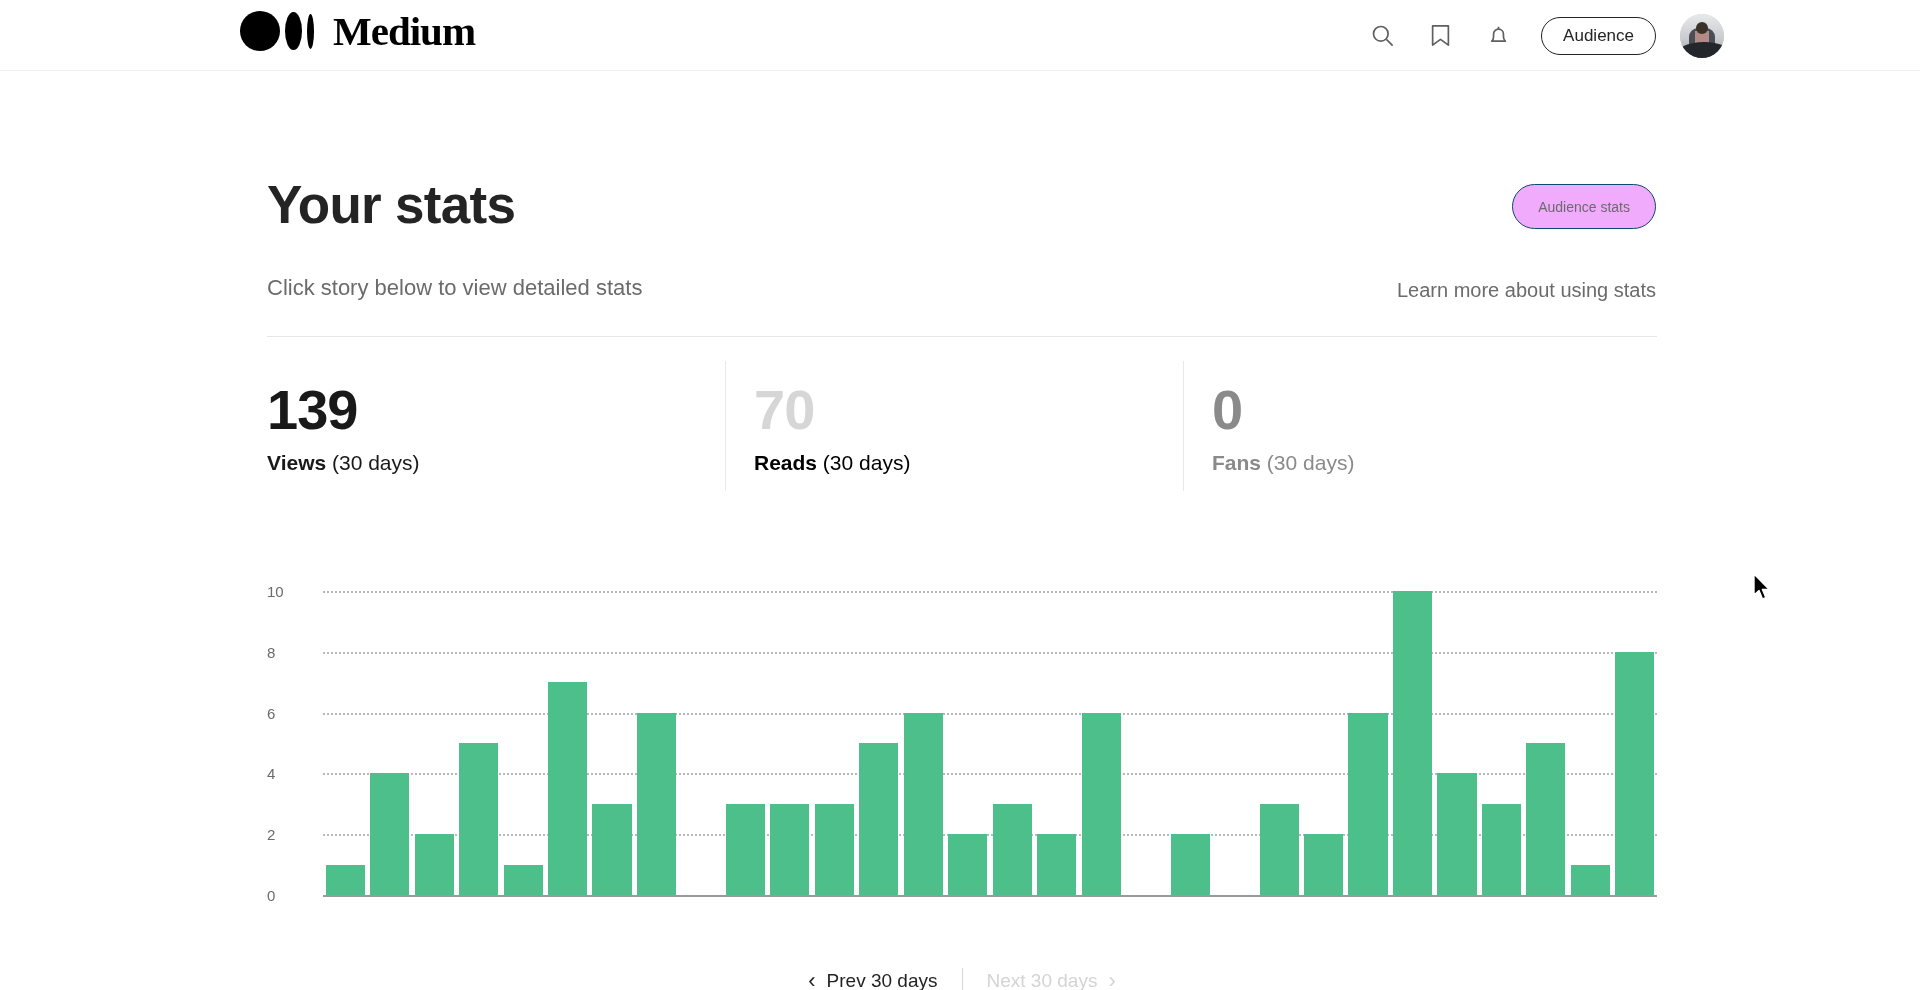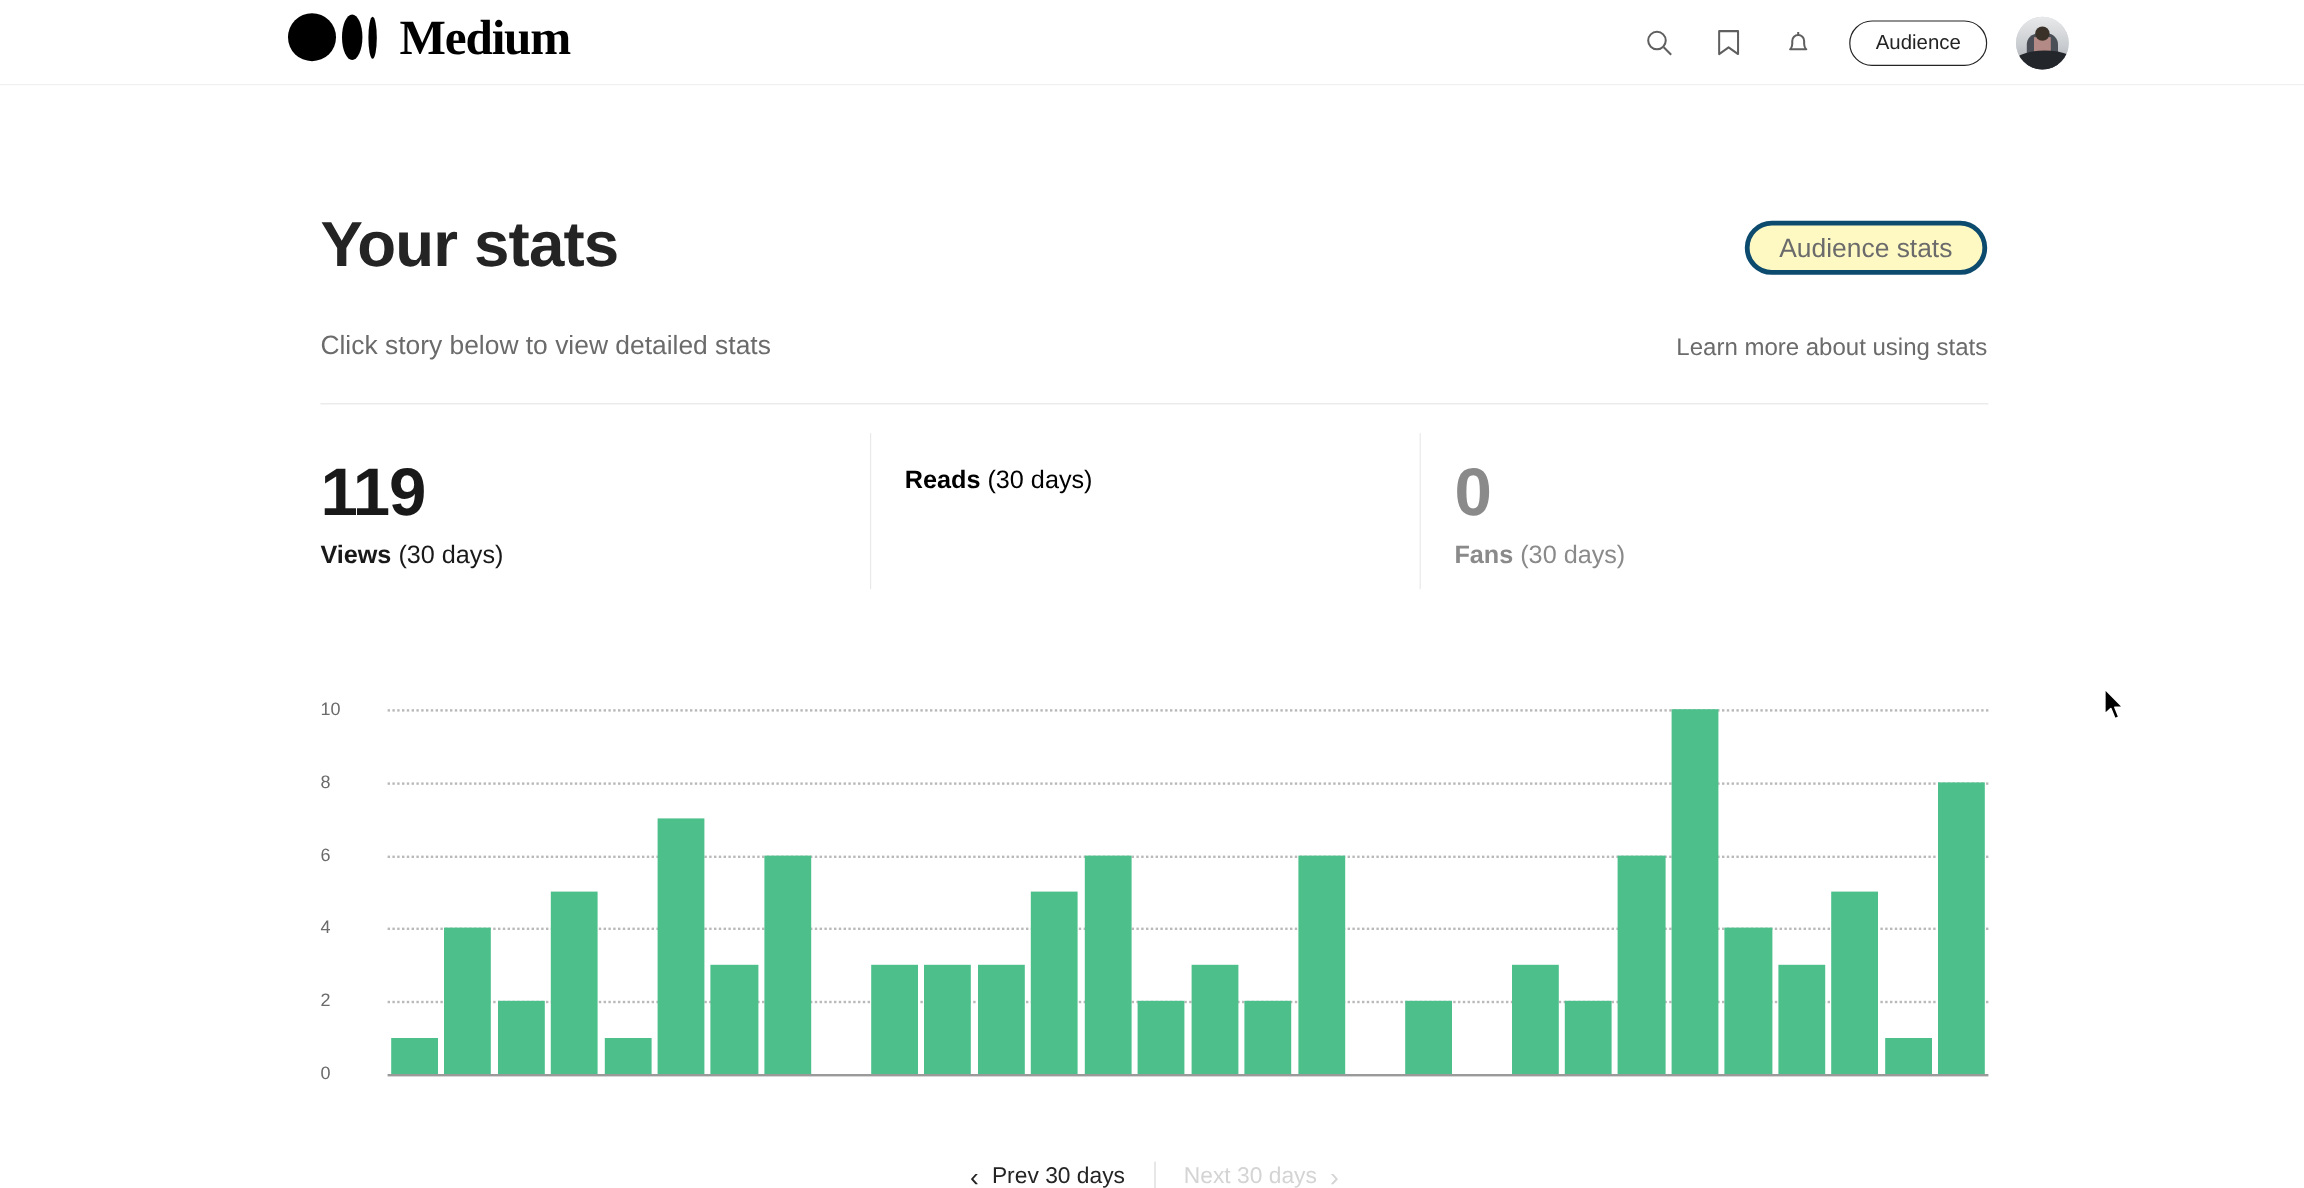--- a/index.html
+++ b/index.html
@@ -69,22 +69,22 @@
   .content { position: absolute; top: 71px; left: 0; width: 1920px; }
 
   .page-title {
     position: absolute; left: 267px; top: 103px;
     font-size: 53px; font-weight: 700; color: #242424;
     letter-spacing: -0.7px;
   }
   .audience-btn {
     position: absolute; right: 264px; top: 113px;
     height: 45px; padding: 0 25px;
-    border: 4px solid #0c4a6e; border-radius: 23px;
-    background: #fef9c3; color: #6b6b6b; font-size: 22px;
+    border: 1px solid #0c4a6e; border-radius: 23px;
+    background: #f0abfc; color: #6b6b6b; font-size: 14px;
     display: flex; align-items: center; justify-content: center;
     cursor: pointer; white-space: nowrap;
   }
   .subtitle {
     position: absolute; left: 267px; top: 204px;
     font-size: 22px; color: #6b6b6b;
   }
   .learn-link {
     position: absolute; right: 264px; top: 208px;
     font-size: 20px; color: #6b6b6b; cursor: pointer; white-space: nowrap;
@@ -218,24 +218,25 @@
   <div class="audience-btn">Audience stats</div>
 
   <div class="subtitle">Click story below to view detailed stats</div>
 
   <div class="learn-link">Learn more about using stats</div>
 
   <div class="divider"></div>
 
   <div class="stats-row" id="stats-row">
       <div class="stat views">
-        <div class="stat-num">119</div>
+        <div class="stat-num">139</div>
         <div class="stat-label"><b>Views</b> (30 days)</div>
       </div>
       <div class="stat reads">
+        <div class="stat-num">70</div>
         <div class="stat-label"><b>Reads</b> (30 days)</div>
       </div>
       <div class="stat fans">
         <div class="stat-num">0</div>
         <div class="stat-label"><b>Fans</b> (30 days)</div>
       </div>
     </div>
 
   <div class="chart-wrap">
     <div class="y-labels" id="y-labels">

